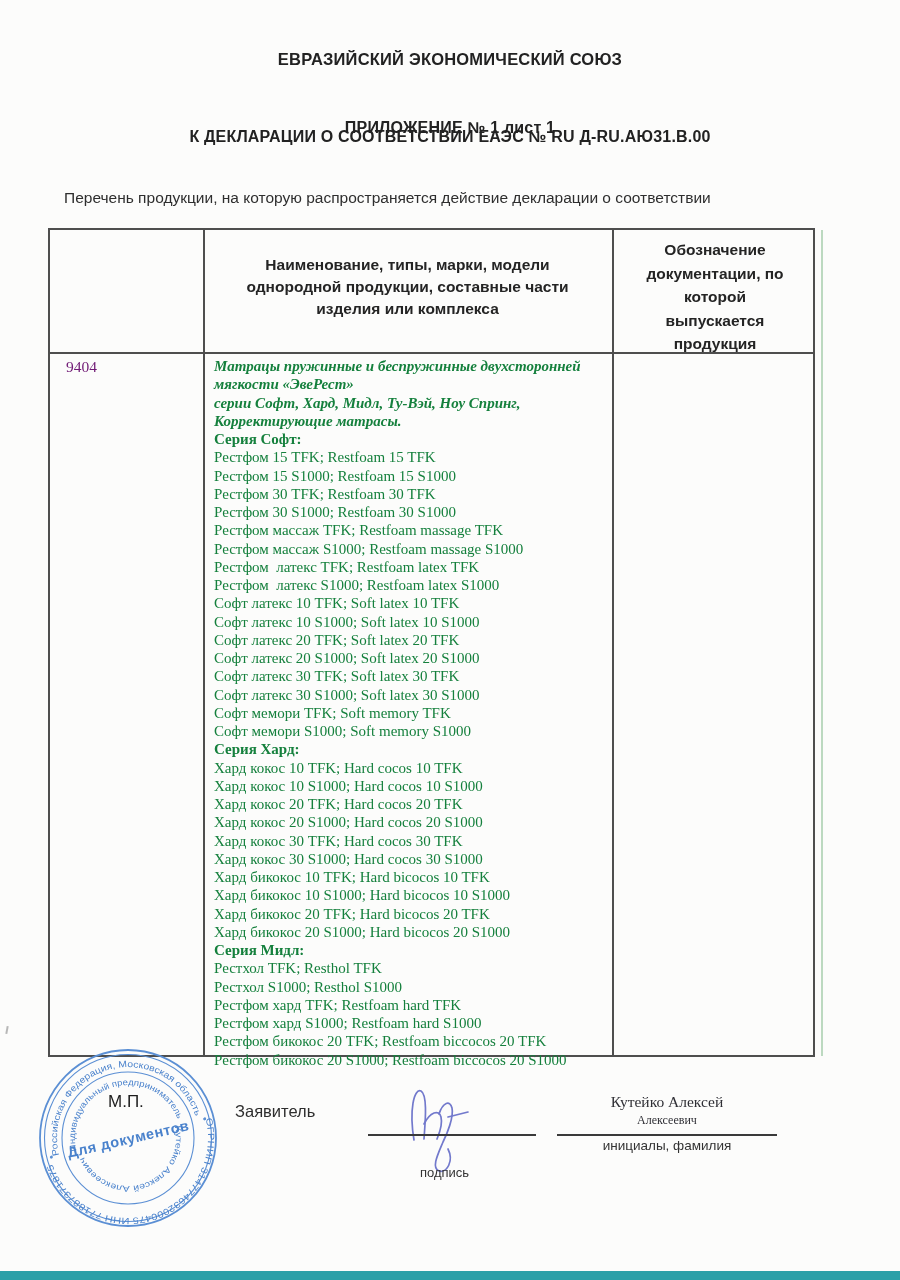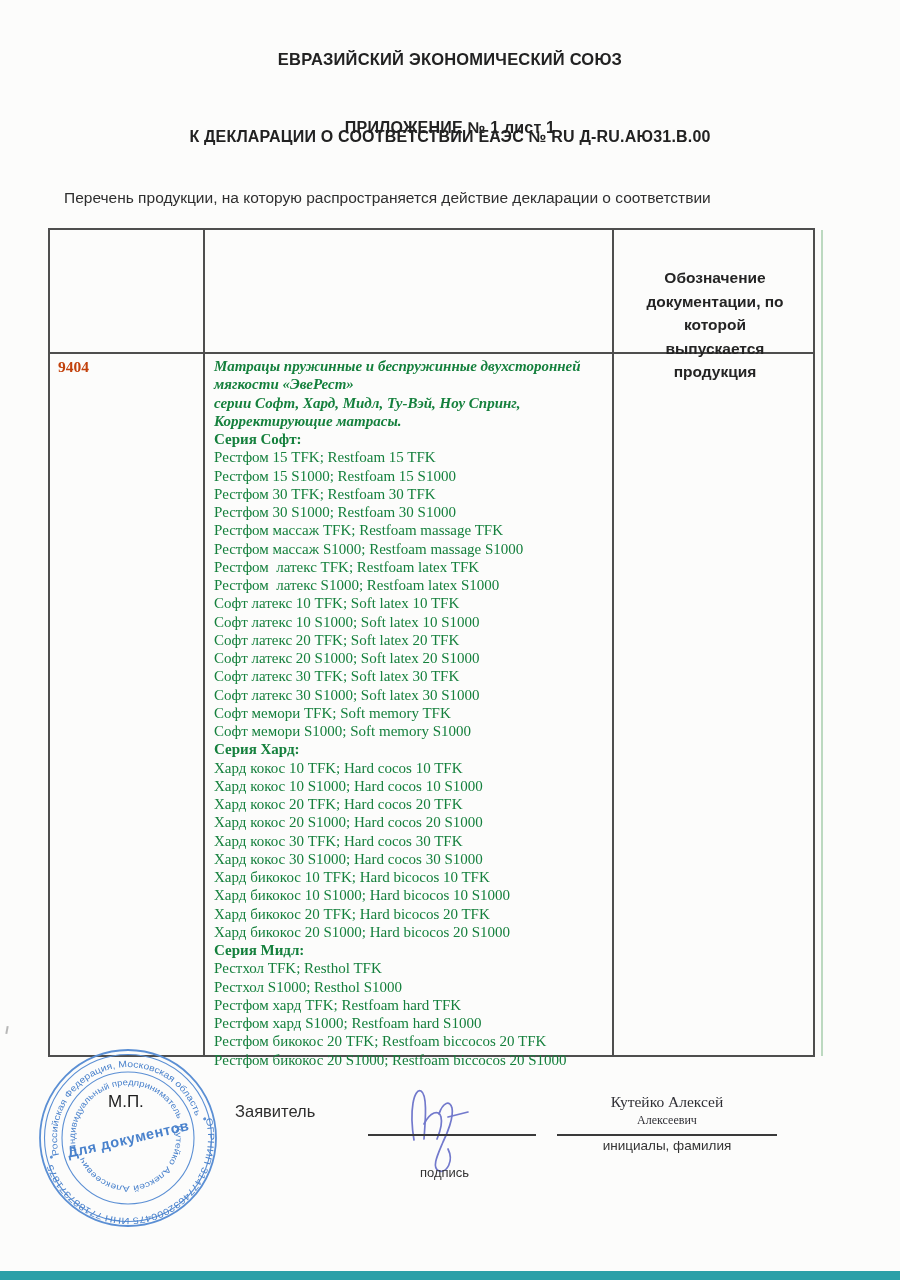--- a/index.html
+++ b/index.html
@@ -24,25 +24,25 @@
   .vline1 { position:absolute; left:153px; top:0; width:1.5px; height:100%; background:#4e4e4e; }
   .vline2 { position:absolute; left:562px; top:0; width:1.5px; height:100%; background:#4e4e4e; }
   .hline  { position:absolute; left:0; top:122px; width:100%; height:1.5px; background:#4e4e4e; }
   .green-artifact {
     position:absolute; left:821px; top:230px; width:2px; height:826px;
     background:rgba(110,175,120,.45);
   }
   .cell-h { position:absolute; font-weight:bold; font-size:15.5px; color:#242424; text-align:center; line-height:22px; }
   .c1h { left:0; top:36px; width:153px; }
   .c2h { left:175px; top:24px; width:365px; }
-  .c3h { left:568px; top:8px; width:194px; line-height:23.5px;margin-top:28px; }
+  .c3h { left:568px; top:8px; width:194px; line-height:23.5px; }
 
   .code-cell {
-    position:absolute; left:8px; top:128px; font-family:"Liberation Serif", serif;
-    font-size:15.5px; color:#c2410c;font-weight:bold;
+    position:absolute; left:16px; top:128px; font-family:"Liberation Serif", serif;
+    font-size:15.5px; color:#701a75;
   }
   .products {
     position:absolute; left:164px; top:127px; width:395px;
     font-family:"Liberation Serif", serif; font-size:15px; line-height:18.25px;
     color:#15803d; white-space:pre;
   }
   .products .bi { font-weight:bold; font-style:italic; white-space:normal; }
   .products .b  { font-weight:bold; }
   .doclines {
     position:absolute; left:572px; top:129px; width:190px;
@@ -72,20 +72,21 @@
 <div class="abs ctr hdr" style="top:50px; font-size:16.5px;">ЕВРАЗИЙСКИЙ ЭКОНОМИЧЕСКИЙ СОЮЗ</div>
 <div class="abs ctr hdr" style="top:91px;margin-top:28px;">ПРИЛОЖЕНИЕ № 1 лист 1</div>
 <div class="abs ctr hdr" style="top:128px;">К ДЕКЛАРАЦИИ О СООТВЕТСТВИИ ЕАЭС № RU Д-RU.АЮ31.В.00</div>
 <div class="abs sub" style="left:64px; top:189px;">Перечень продукции, на которую распространяется действие декларации о соответствии</div>
 
 <div class="doc-table">
   <div class="vline1"></div>
   <div class="vline2"></div>
   <div class="hline"></div>
 
+  <div class="cell-h c2h">Наименование, типы, марки, модели однородной продукции, составные части изделия или комплекса</div>
   <div class="cell-h c3h">
       <div>Обозначение</div>
       <div>документации, по</div>
       <div>которой</div>
       <div>выпускается</div>
       <div>продукция</div>
     </div>
 
   <div class="code-cell">9404</div>
   <div class="products"><div class="bi">Матрацы пружинные и  беспружинные двухсторонней мягкости «ЭвеРест»</div><div class="bi">серии Софт, Хард, Мидл, Ту-Вэй, Ноу Спринг, Корректирующие матрасы.</div><div class="b">Серия Софт:</div><div>Рестфом 15 TFK; Restfoam 15 TFK</div><div>Рестфом 15 S1000; Restfoam 15 S1000</div><div>Рестфом 30 TFK; Restfoam 30 TFK</div><div>Рестфом 30 S1000; Restfoam 30 S1000</div><div>Рестфом массаж TFK; Restfoam massage TFK</div><div>Рестфом массаж S1000; Restfoam massage S1000</div><div>Рестфом  латекс TFK; Restfoam latex TFK</div><div>Рестфом  латекс S1000; Restfoam latex S1000</div><div>Софт латекс 10 TFK; Soft latex 10 TFK</div><div>Софт латекс 10 S1000; Soft latex 10 S1000</div><div>Софт латекс 20 TFK; Soft latex 20 TFK</div><div>Софт латекс 20 S1000; Soft latex 20 S1000</div><div>Софт латекс 30 TFK; Soft latex 30 TFK</div><div>Софт латекс 30 S1000; Soft latex 30 S1000</div><div>Софт мемори TFK; Soft memory TFK</div><div>Софт мемори S1000; Soft memory S1000</div><div class="b">Серия Хард:</div><div>Хард кокос 10 TFK; Hard cocos 10 TFK</div><div>Хард кокос 10 S1000; Hard cocos 10 S1000</div><div>Хард кокос 20 TFK; Hard cocos 20 TFK</div><div>Хард кокос 20 S1000; Hard cocos 20 S1000</div><div>Хард кокос 30 TFK; Hard cocos 30 TFK</div><div>Хард кокос 30 S1000; Hard cocos 30 S1000</div><div>Хард бикокос 10 TFK; Hard bicocos 10 TFK</div><div>Хард бикокос 10 S1000; Hard bicocos 10 S1000</div><div>Хард бикокос 20 TFK; Hard bicocos 20 TFK</div><div>Хард бикокос 20 S1000; Hard bicocos 20 S1000</div><div class="b">Серия Мидл:</div><div>Рестхол TFK; Resthol TFK</div><div>Рестхол S1000; Resthol S1000</div><div>Рестфом хард TFK; Restfoam hard TFK</div><div>Рестфом хард S1000; Restfoam hard S1000</div><div>Рестфом бикокос 20 TFK; Restfoam biccocos 20 TFK</div><div>Рестфом бикокос 20 S1000; Restfoam biccocos 20 S1000</div></div>

